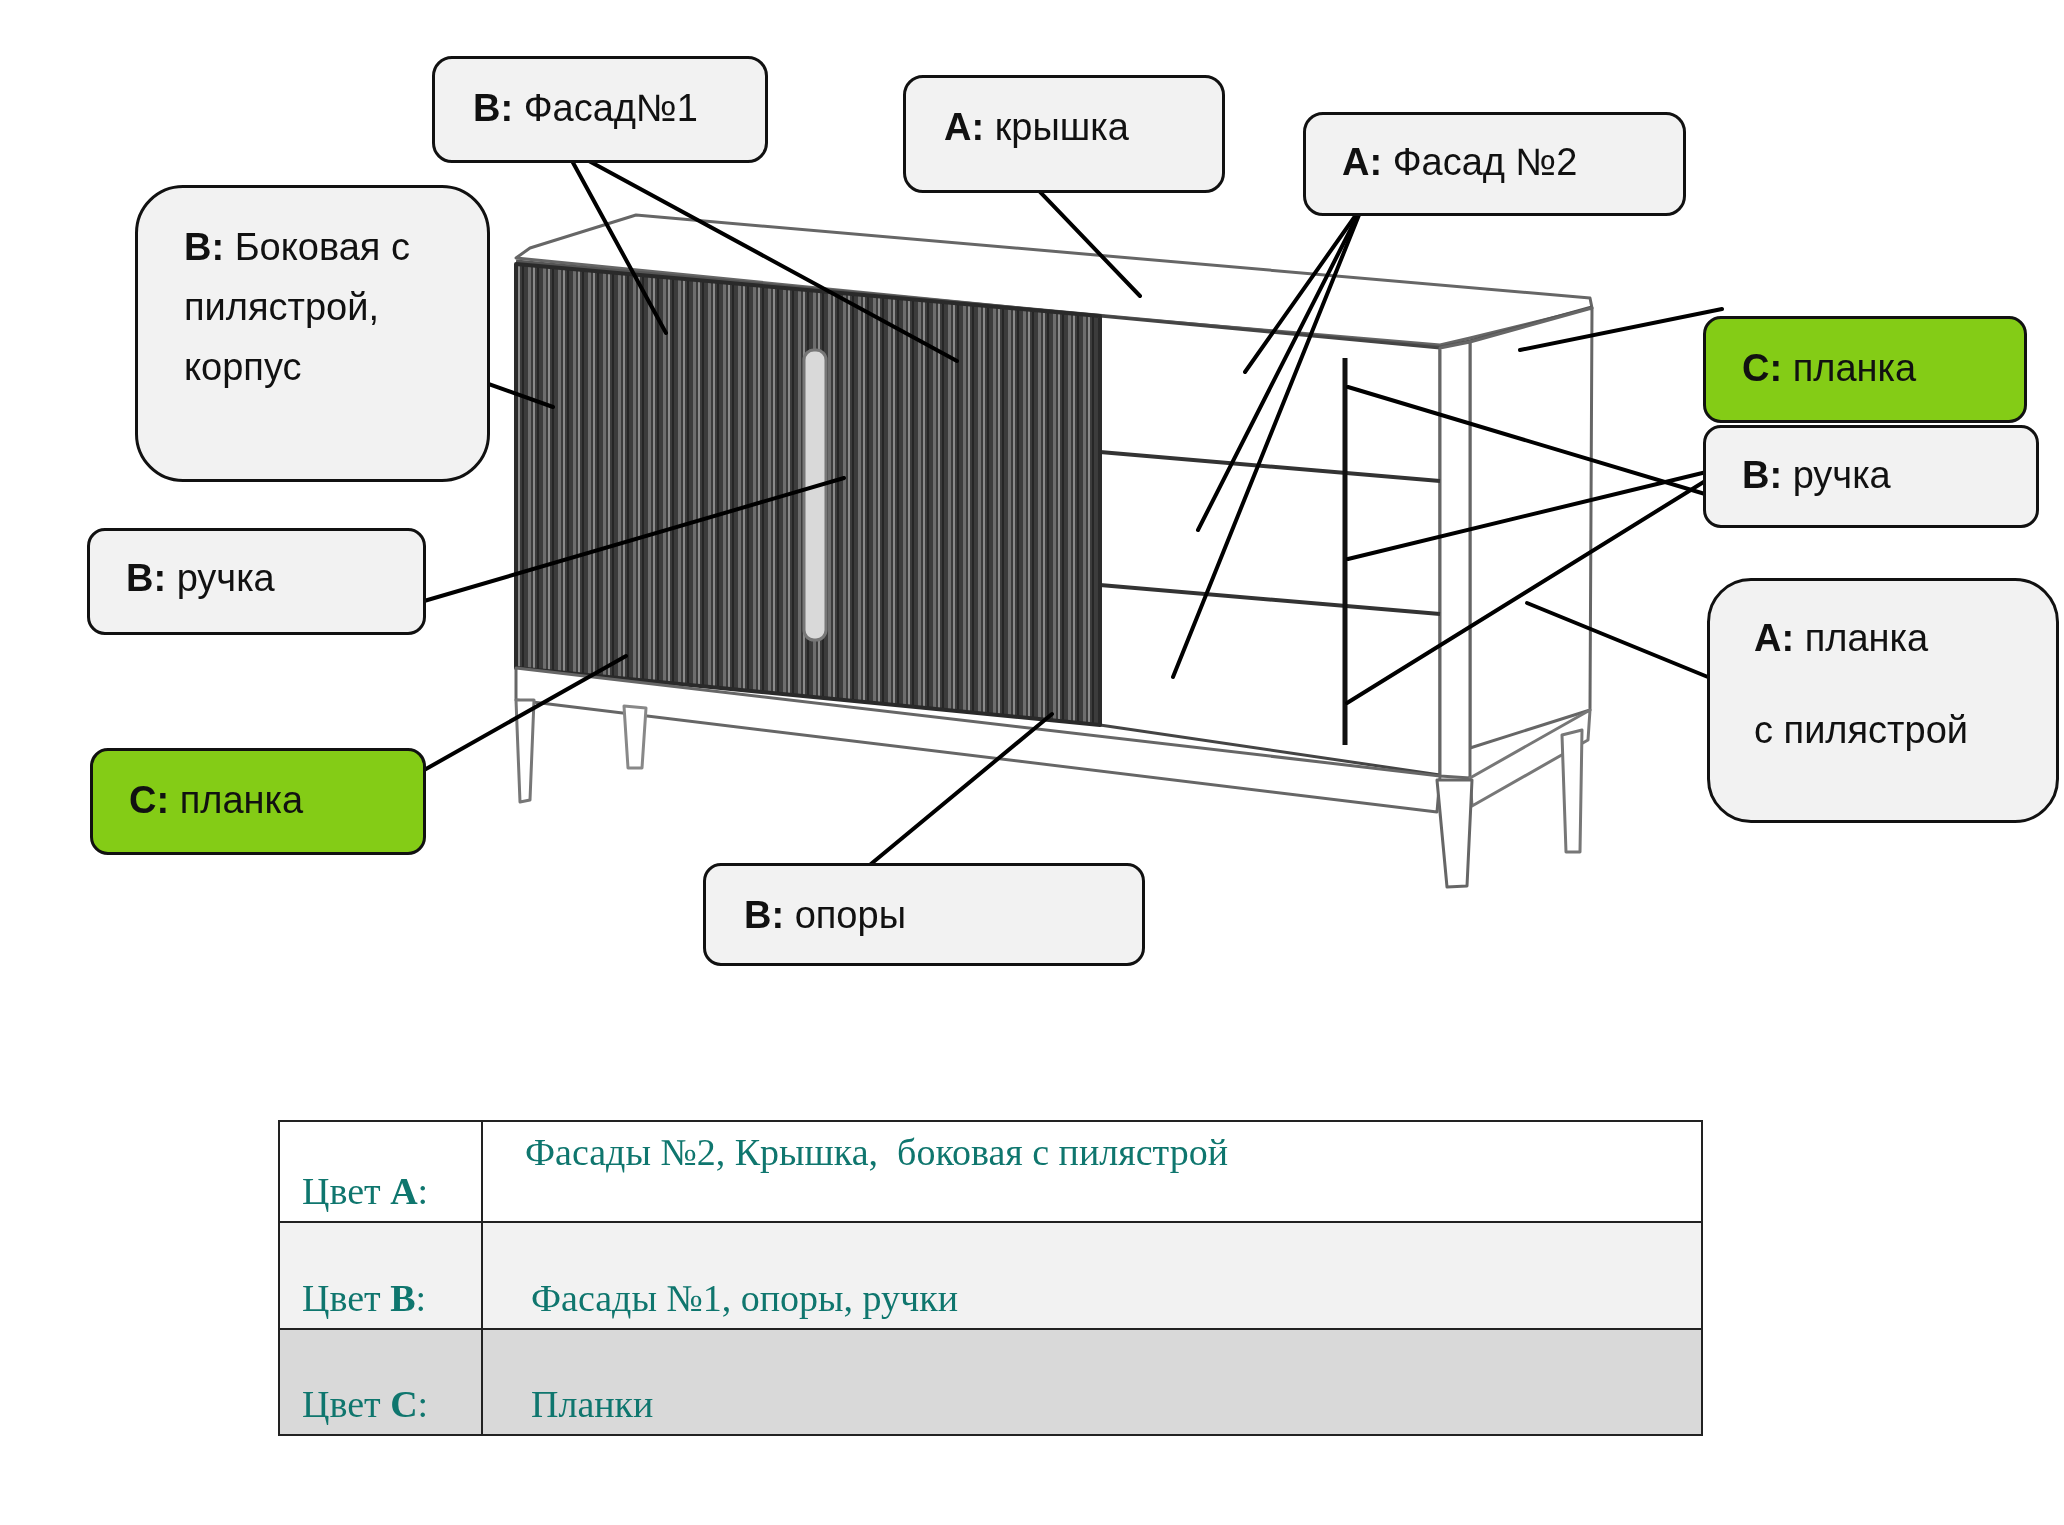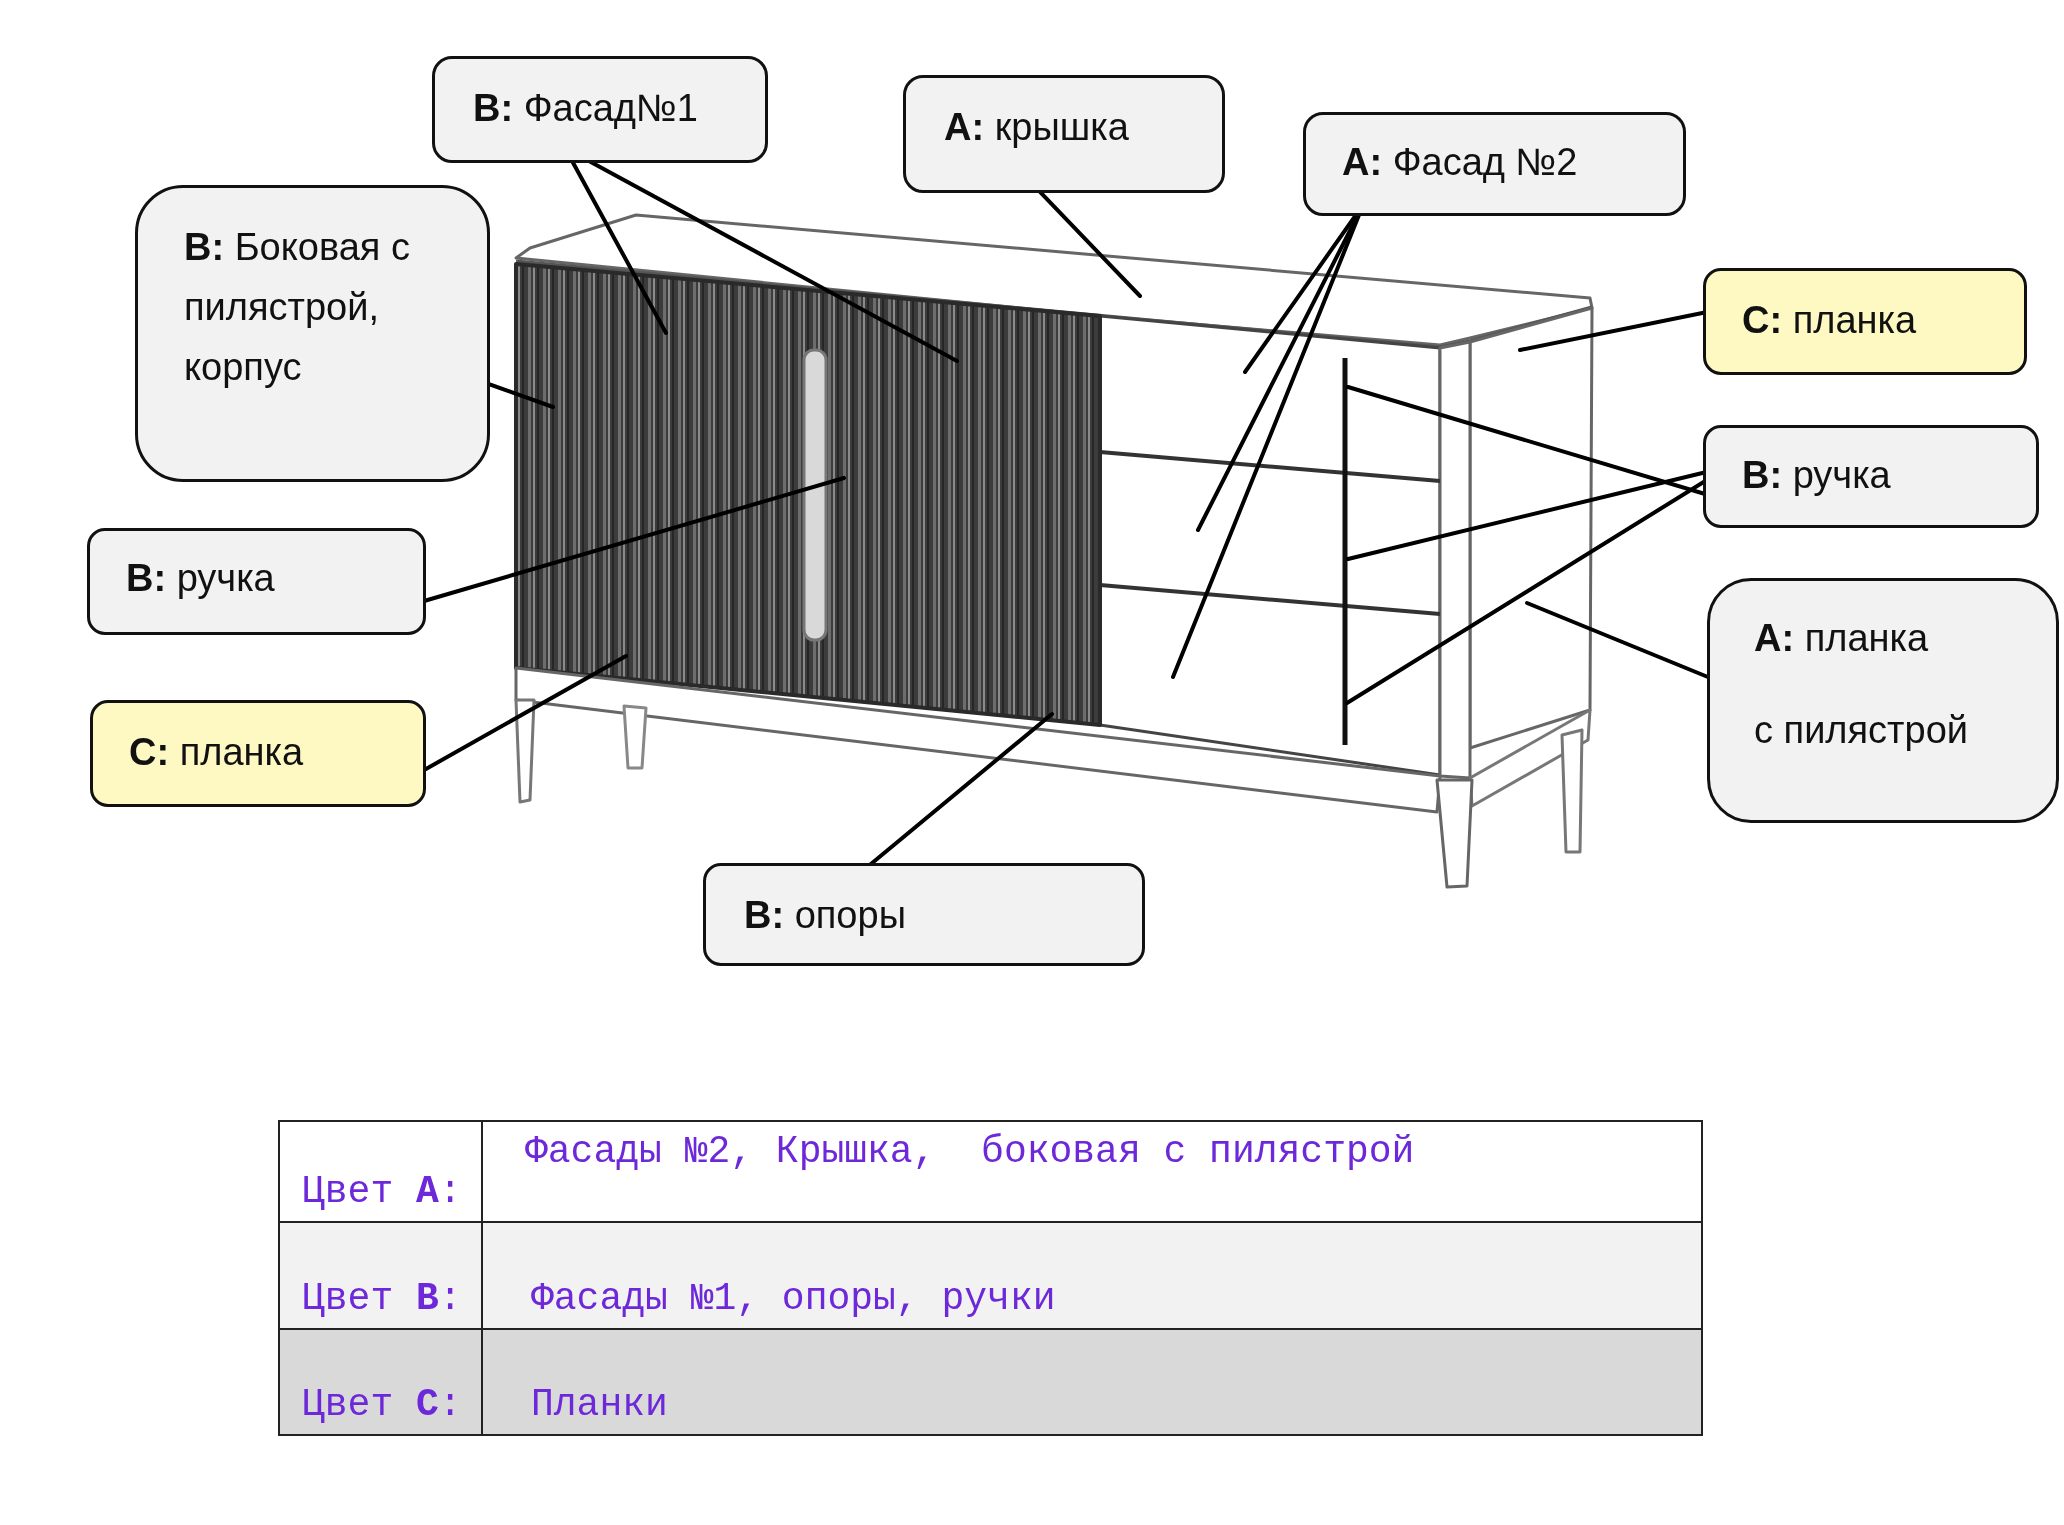--- a/index.html
+++ b/index.html
@@ -1,26 +1,26 @@
 <!DOCTYPE html>
 <html><head>
 <meta charset="utf-8">
 <style>
   html, body { margin: 0; padding: 0; background: #ffffff; }
   body { width: 2064px; height: 1525px; position: relative; overflow: hidden;
          font-family: "Liberation Sans", "DejaVu Sans", sans-serif; color: #111; }
   #drawing { position: absolute; left: 0; top: 0; width: 2064px; height: 1525px; }
   .callout { position: absolute; box-sizing: border-box; border: 3px solid #111;
              background: #f2f2f2; font-size: 38px; line-height: 1.0; color: #111; }
-  .callout.dark { background: #fef9c3; }
+  .callout.dark { background: #84cc16; margin-top: 48px; }
   .callout .key { font-weight: bold; }
   .callout .line { position: absolute; white-space: nowrap; }
   #legend-table { position: absolute; left: 278px; top: 1120px; width: 1425px; height: 276px;
-                  border-collapse: collapse; font-family: Liberation Mono, monospace;
-                  font-size: 38px; color: #6d28d9; }
+                  border-collapse: collapse; font-family: Liberation Serif, serif;
+                  font-size: 38px; color: #0f766e; }
   #legend-table td { border: 2px solid #222; padding: 0; vertical-align: bottom; }
   #legend-table td.k { width: 203px; padding: 0 0 8px 22px; box-sizing: border-box; }
   #legend-table td.v { padding-left: 48px; padding-bottom: 8px; }
   #legend-table tr.r0 td { background: #ffffff; height: 83px; }
   #legend-table tr.r0 td.v { vertical-align: top; padding-top: 8px; padding-left: 42px; }
   #legend-table tr.r1 td { background: #f2f2f2; height: 97px; }
   #legend-table tr.r2 td { background: #d9d9d9; height: 96px; margin-top: 12px; }
   #legend-table .kl { font-weight: bold; }
 </style>
 </head>

